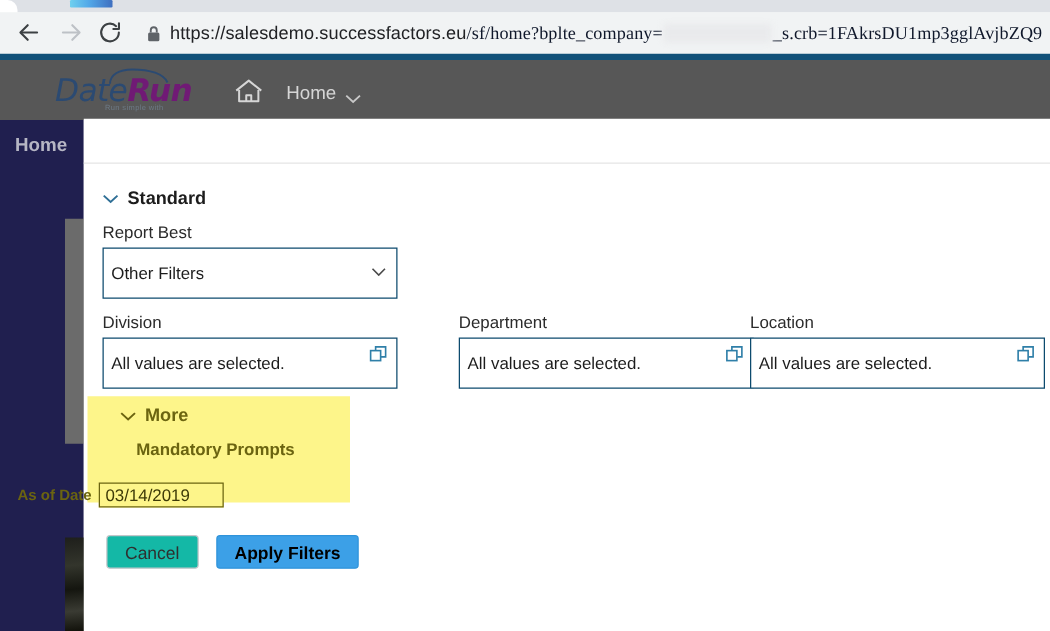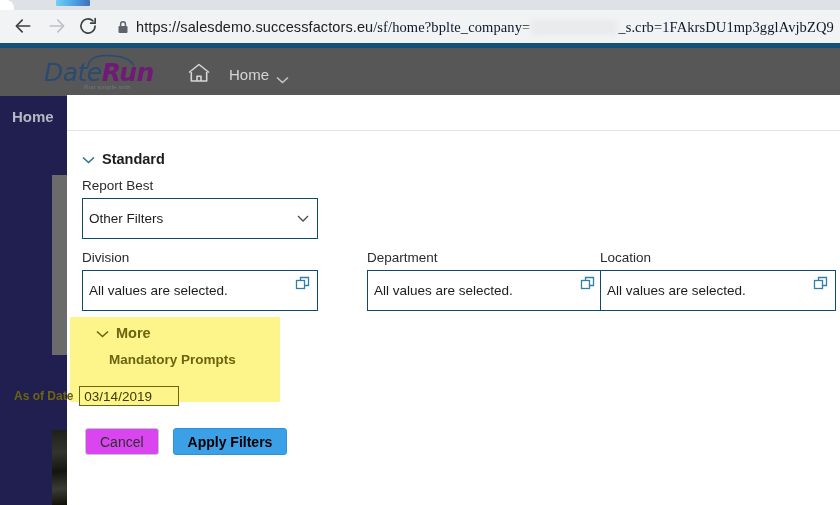--- a/index.html
+++ b/index.html
@@ -218,21 +218,21 @@
     border: 1px solid transparent;
     font-family: "Liberation Sans", sans-serif;
     font-size: 14px;
     height: 27px;
     border-radius: 3px;
     display: flex; align-items: center; justify-content: center;
     cursor: pointer;
     padding: 0 14px;
   }
   .btn-cancel {
-    background: #d946ef; border-color: #c3c6ca; color: #2f2f2f;
+    background: #14b8a6; border-color: #c3c6ca; color: #2f2f2f;
   }
   .btn-primary {
     background: #3ca0e7; border-color: #2f93da; color: #000000; font-weight: bold;
   }
 </style>
 </head>
 <body>
 
 <div id="screen">
 

